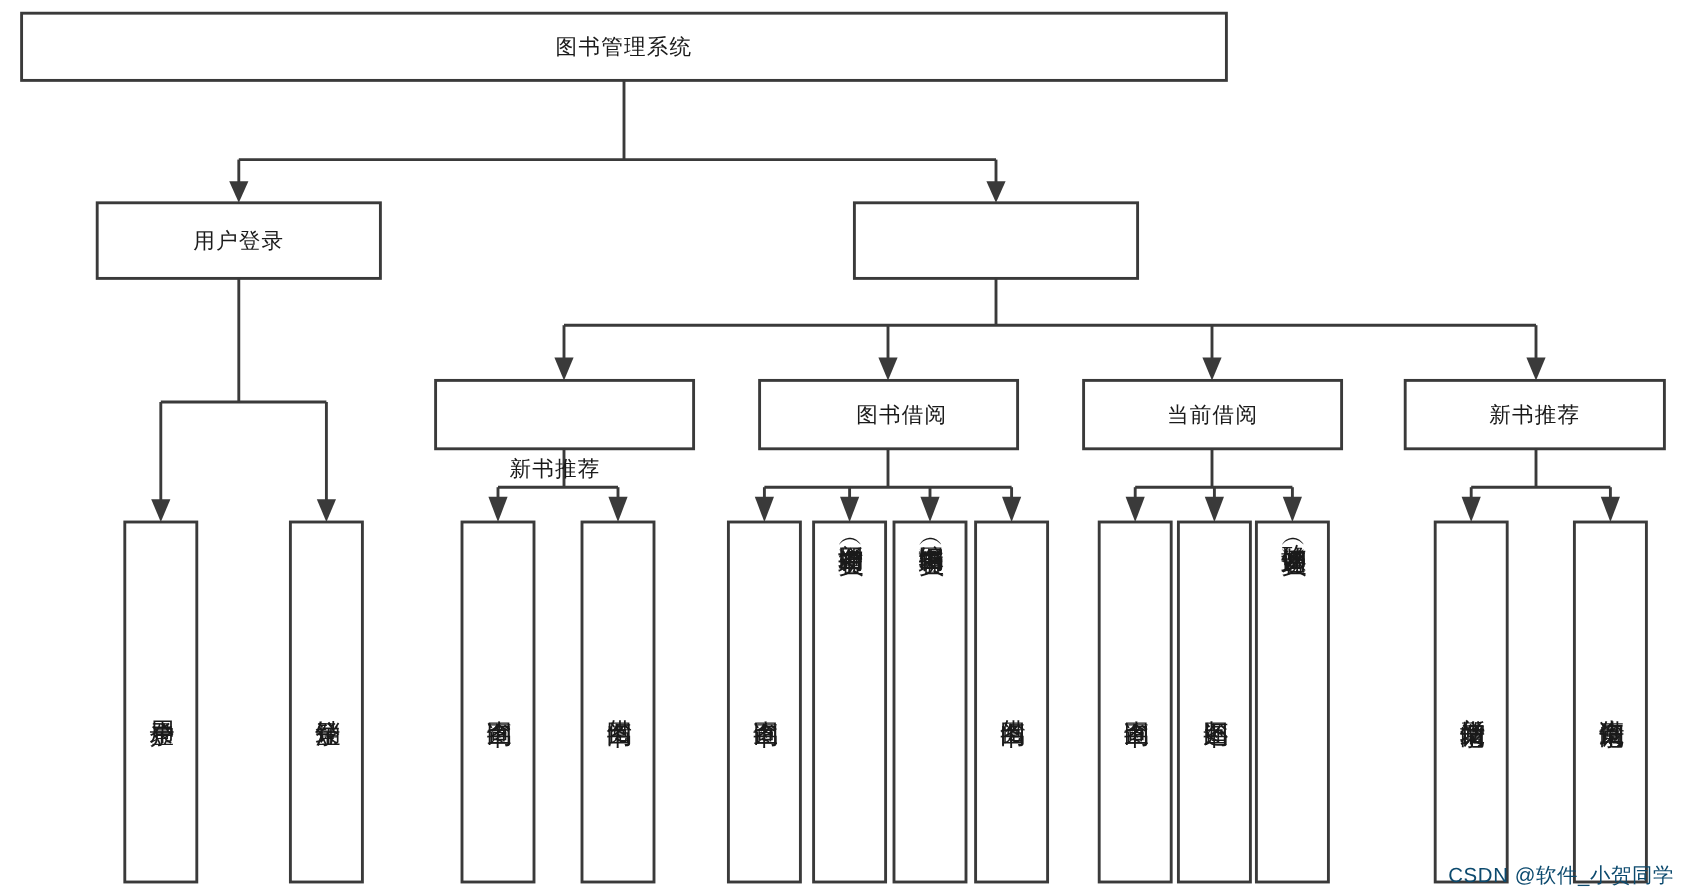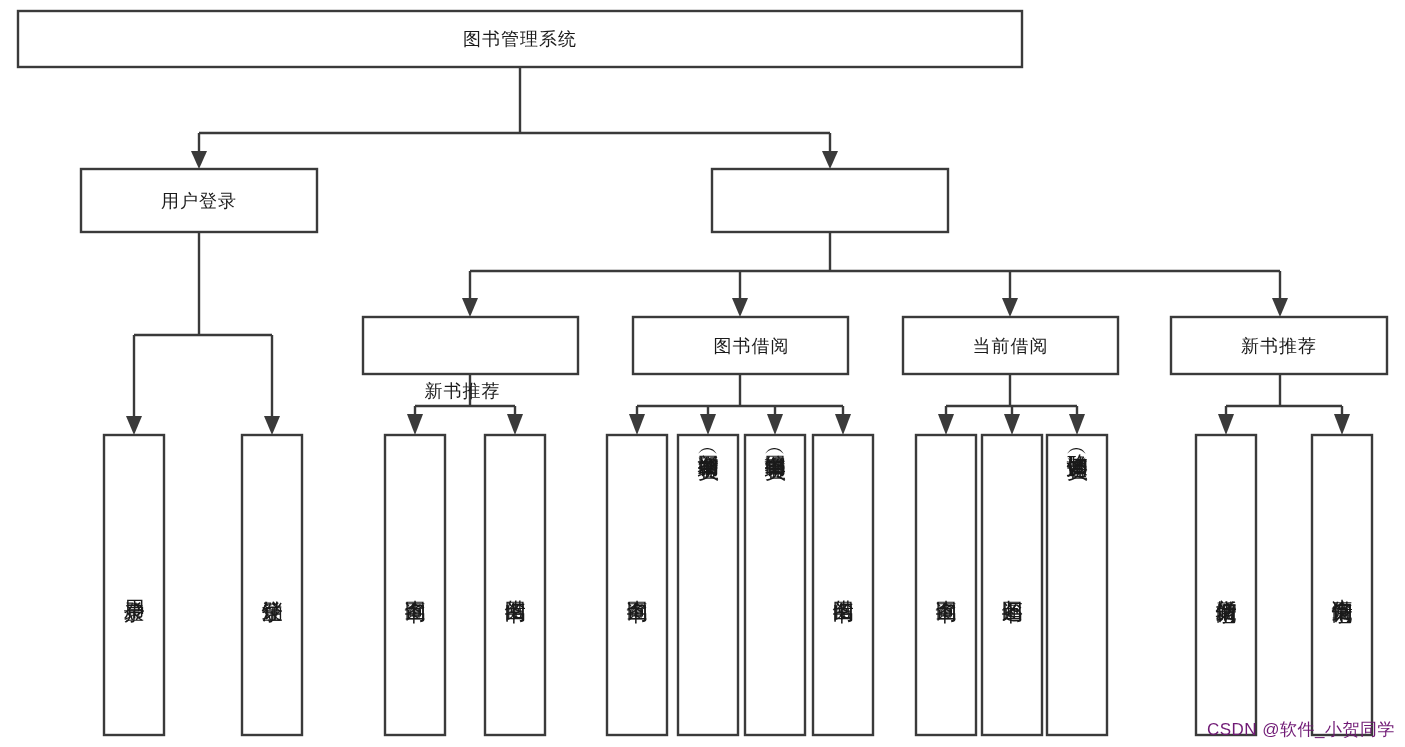--- a/index.html
+++ b/index.html
@@ -74,21 +74,21 @@
     color: #1a1a1a;
     letter-spacing: 1px;
     white-space: pre;
   }
   #watermark {
     position: absolute;
     right: 10px;
     bottom: 6px;
     font-family: "Liberation Sans", "DejaVu Sans", sans-serif;
     font-size: 17px;
-    color: #701a75;
+    color: #0c4a6e;
     letter-spacing: 0.5px;
     white-space: pre;
     pointer-events: none;
   }
 </style>
 </head>
 <body>
 
 <div id="diagram-root">
 

